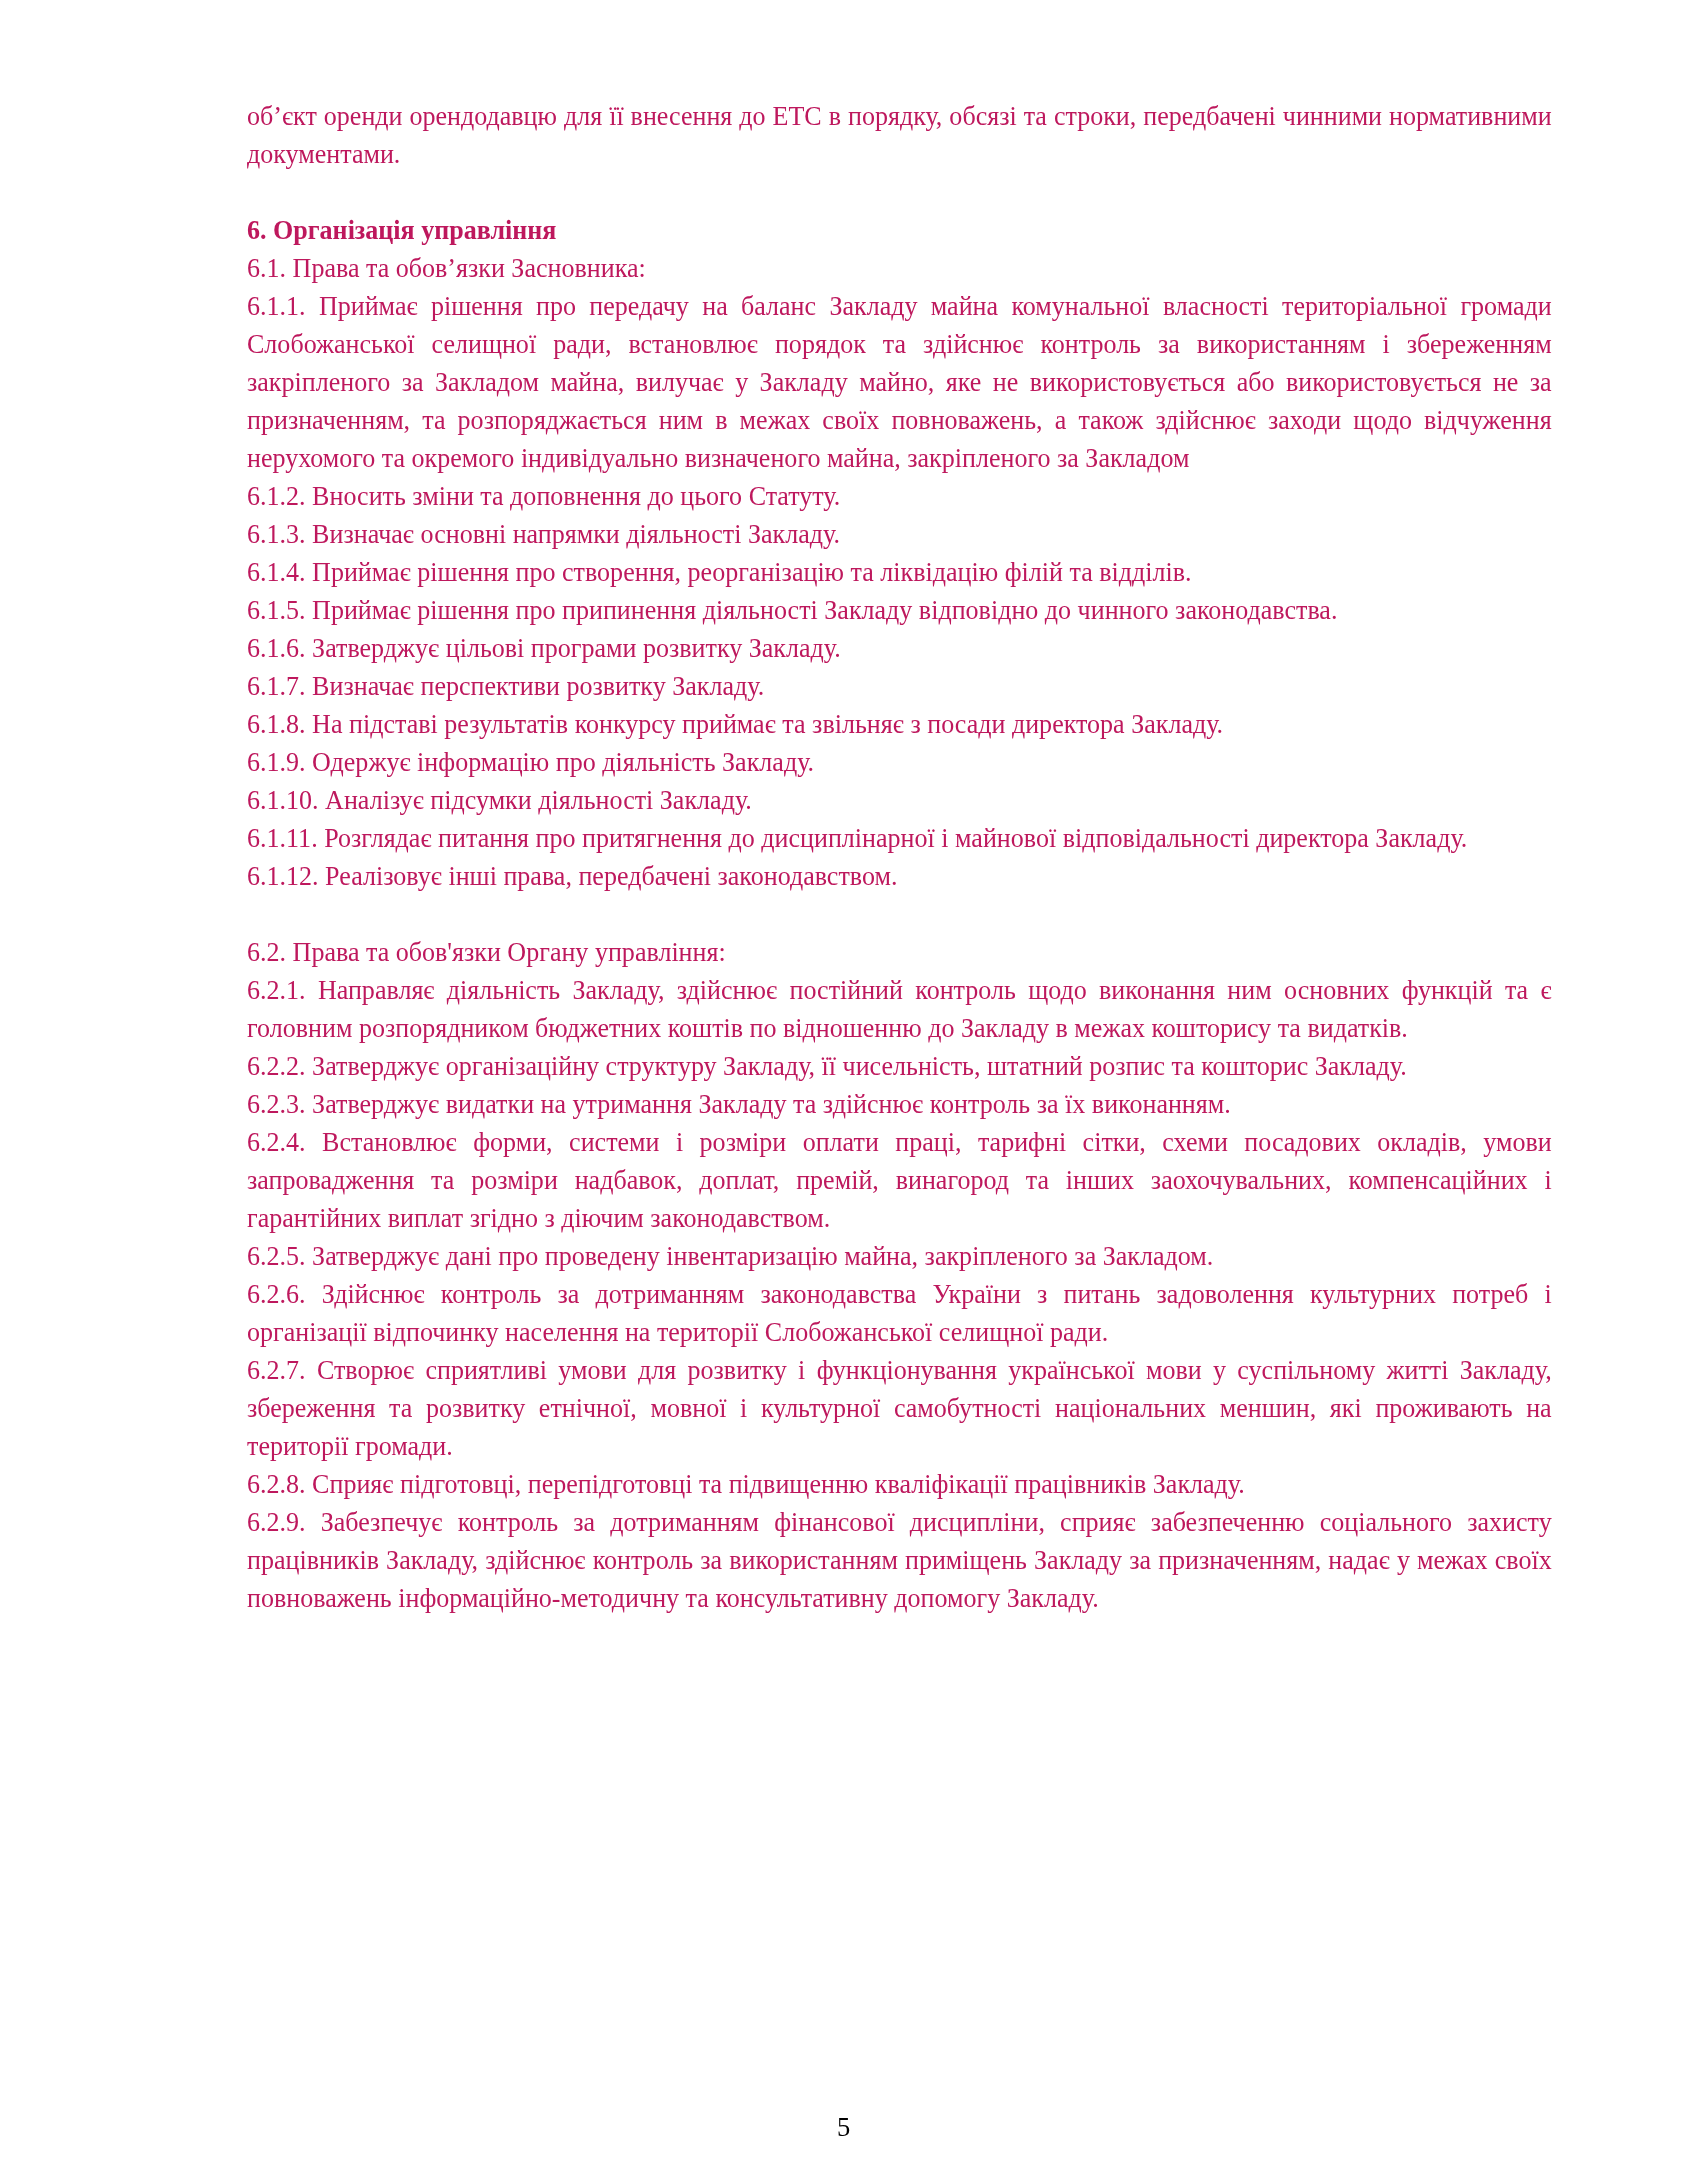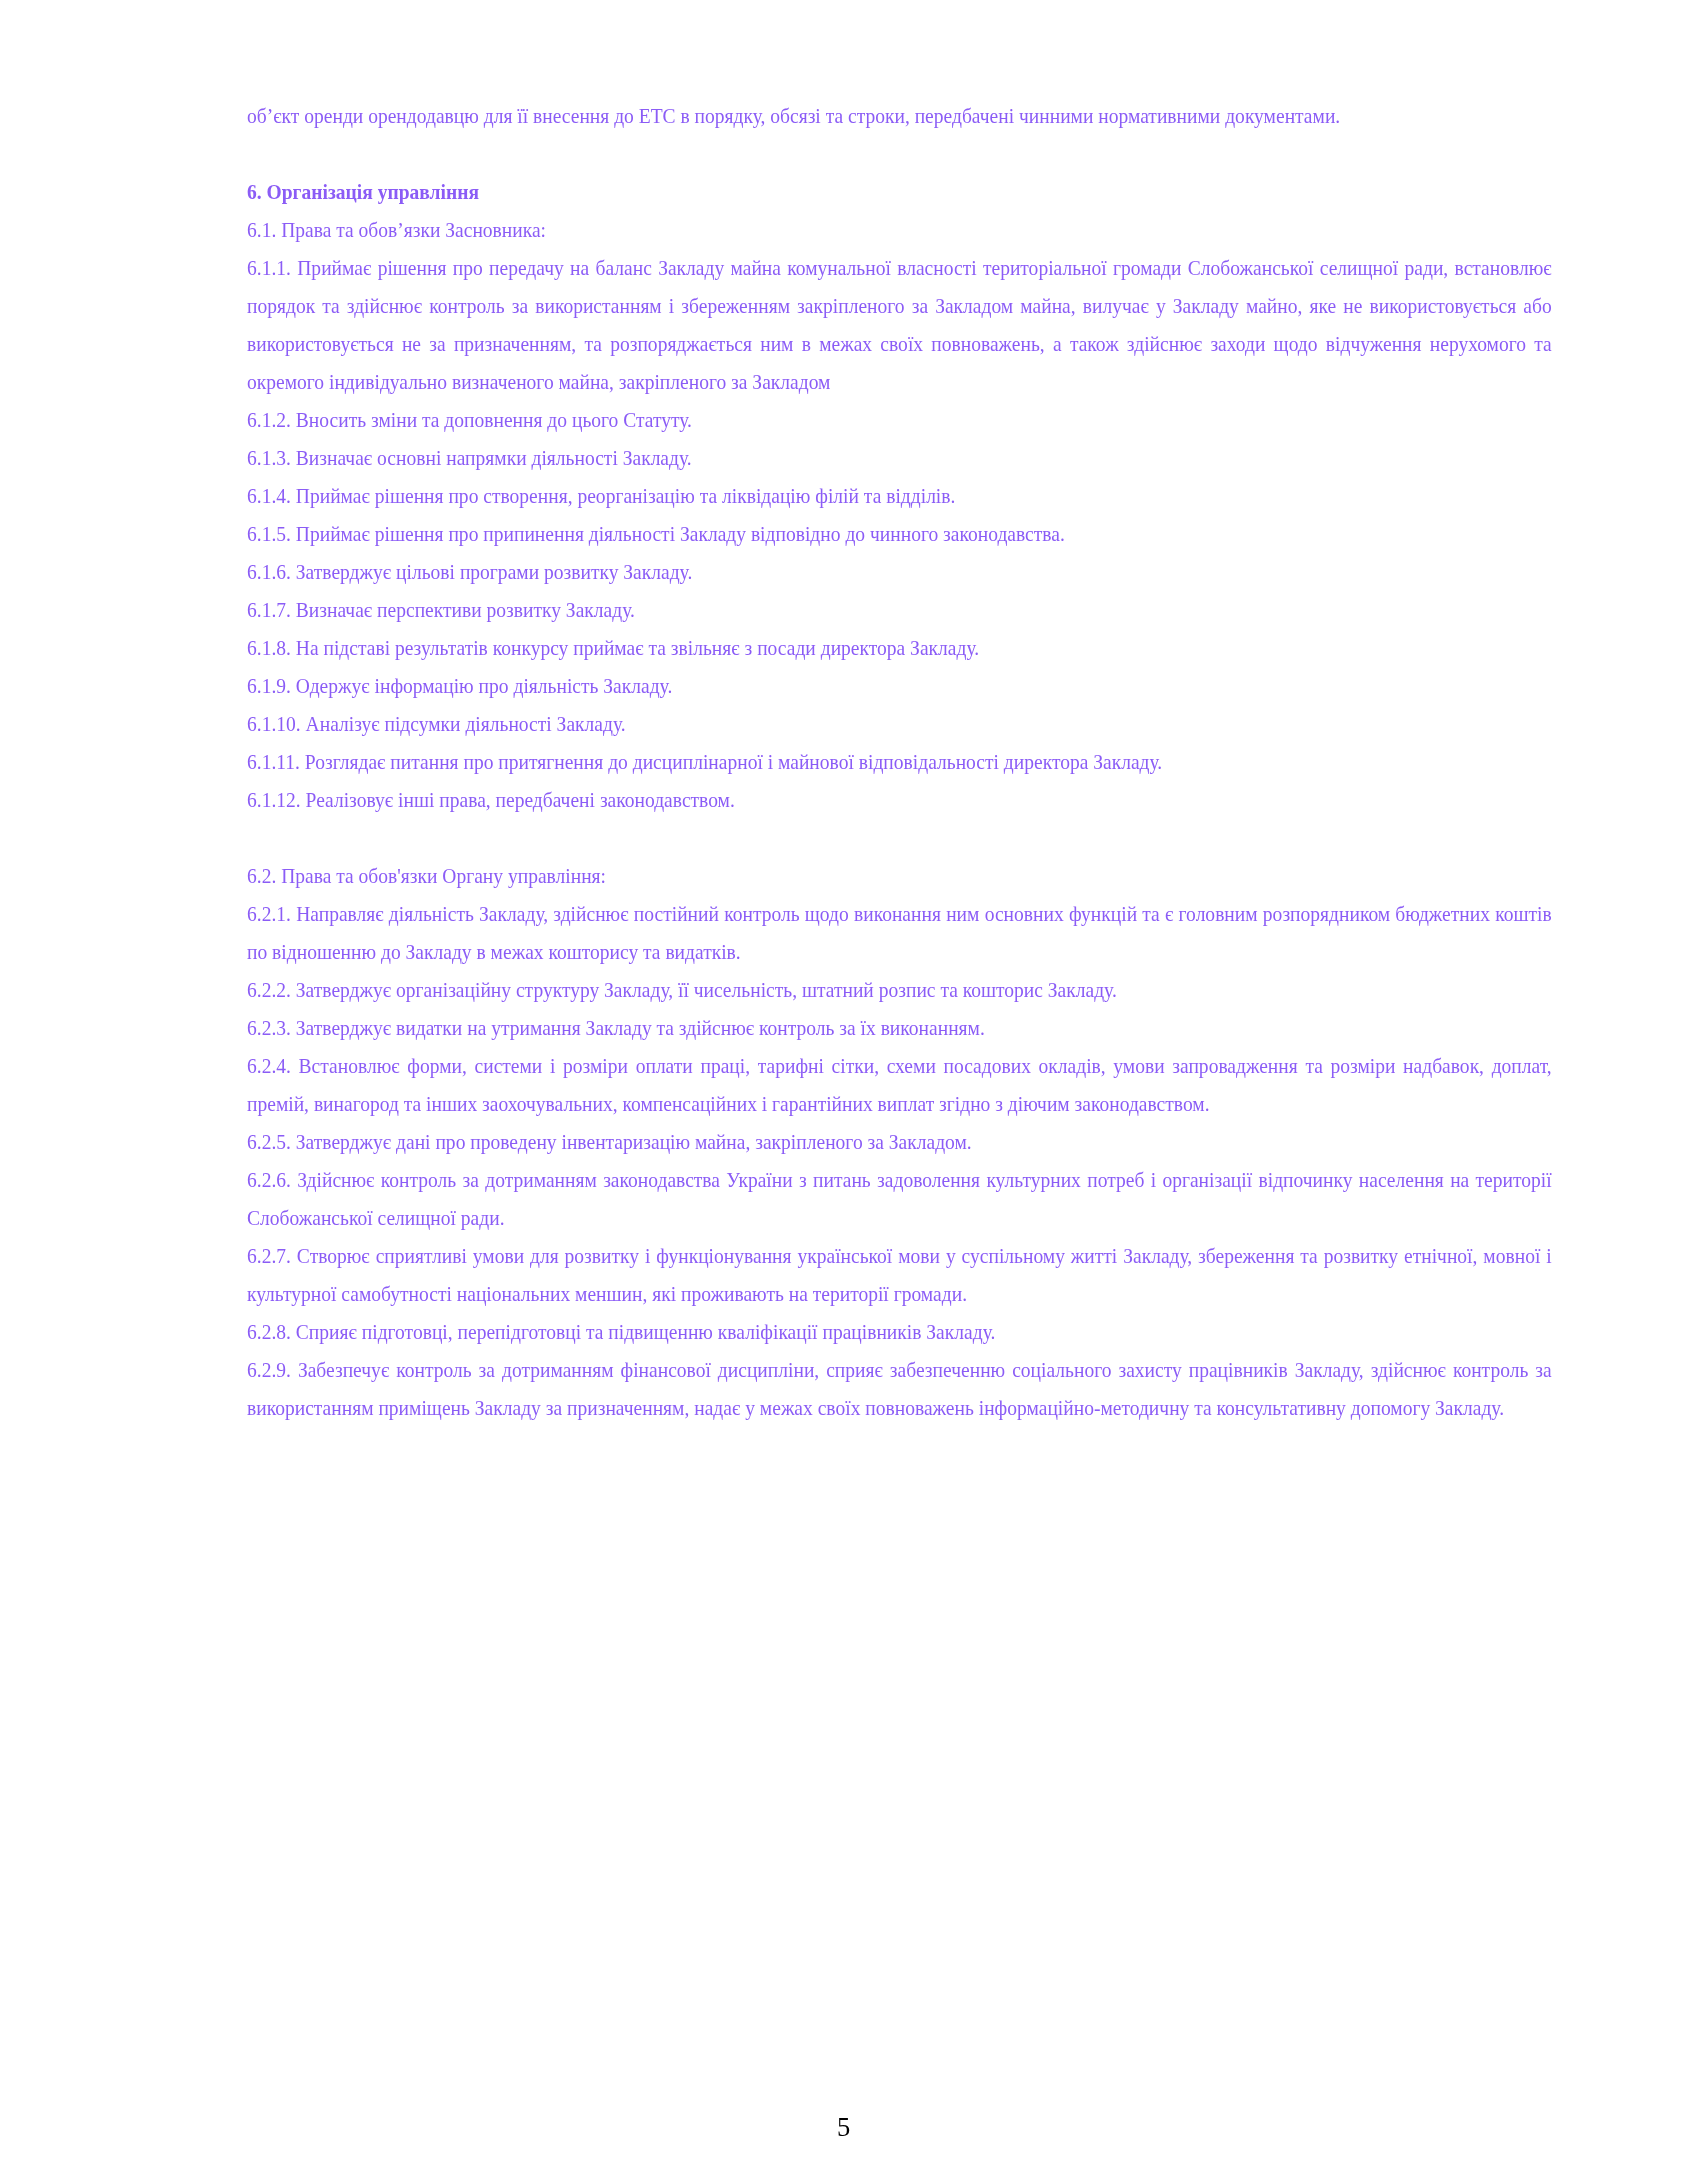--- a/index.html
+++ b/index.html
@@ -20,23 +20,23 @@
     width: 1687px;
     height: 2183px;
     background: #ffffff;
   }
   .content {
     position: absolute;
     left: 247px;
     top: 97px;
     width: 1305px;
     font-family: "Liberation Serif", "DejaVu Serif", serif;
-    font-size: 21px;
+    font-size: 28px;
     line-height: 38px;
-    color: #8b5cf6;
+    color: #be185d;
   }
   .para {
     margin: 0;
     text-align: justify;
     text-align-last: left;
     letter-spacing: 0;
     transform: scaleX(0.93);
     transform-origin: left top;
     width: 107.5%;
   }

